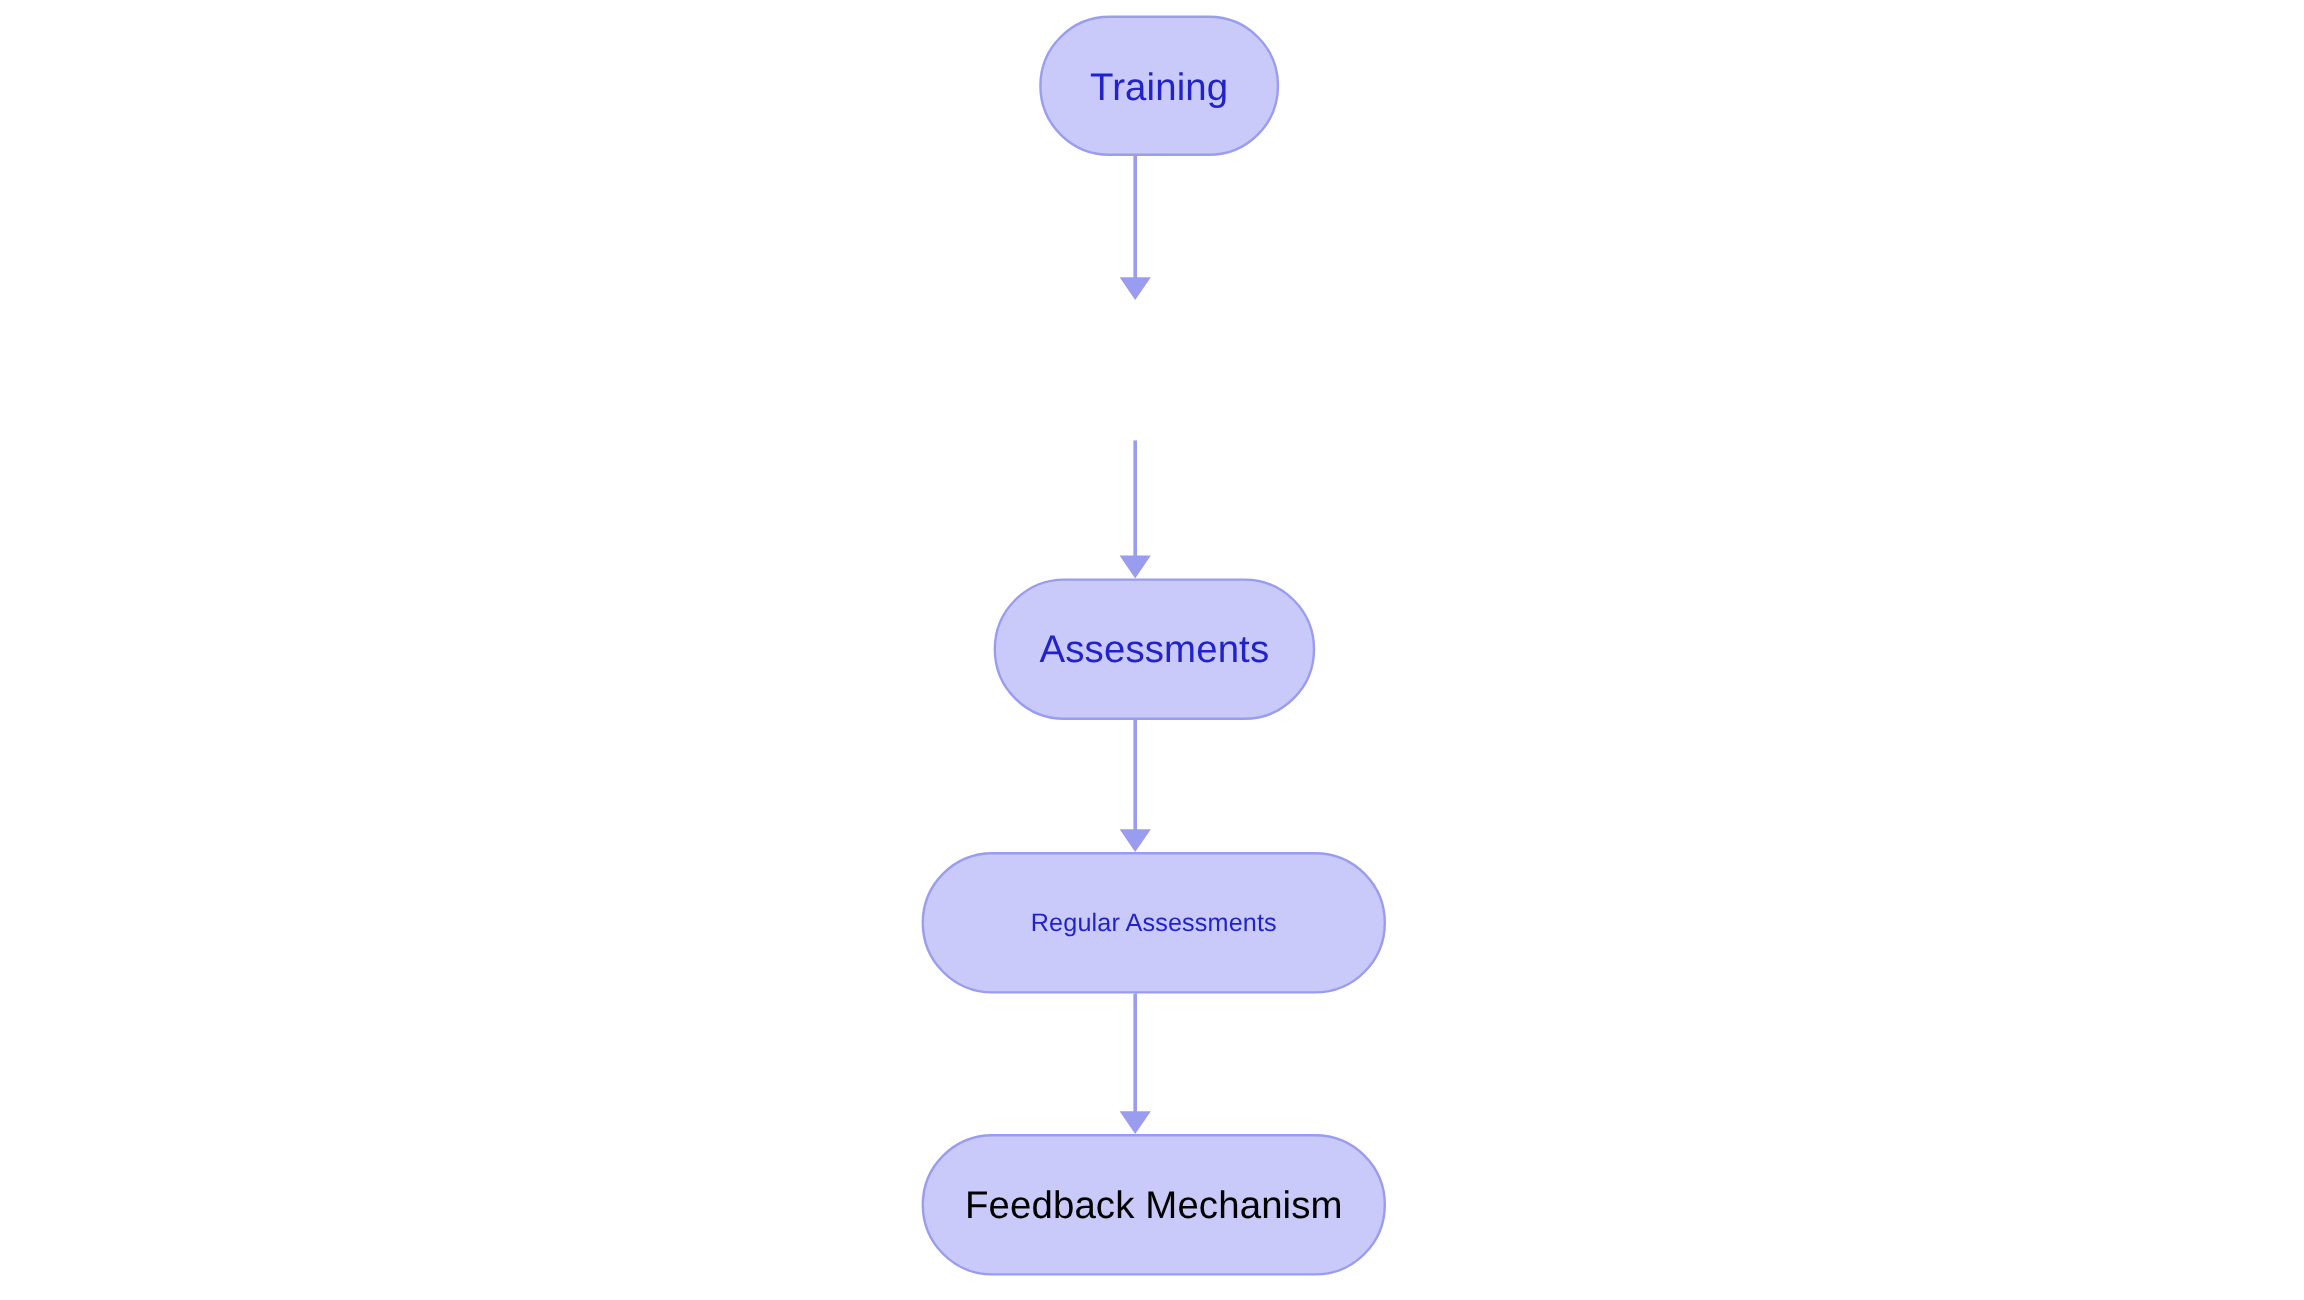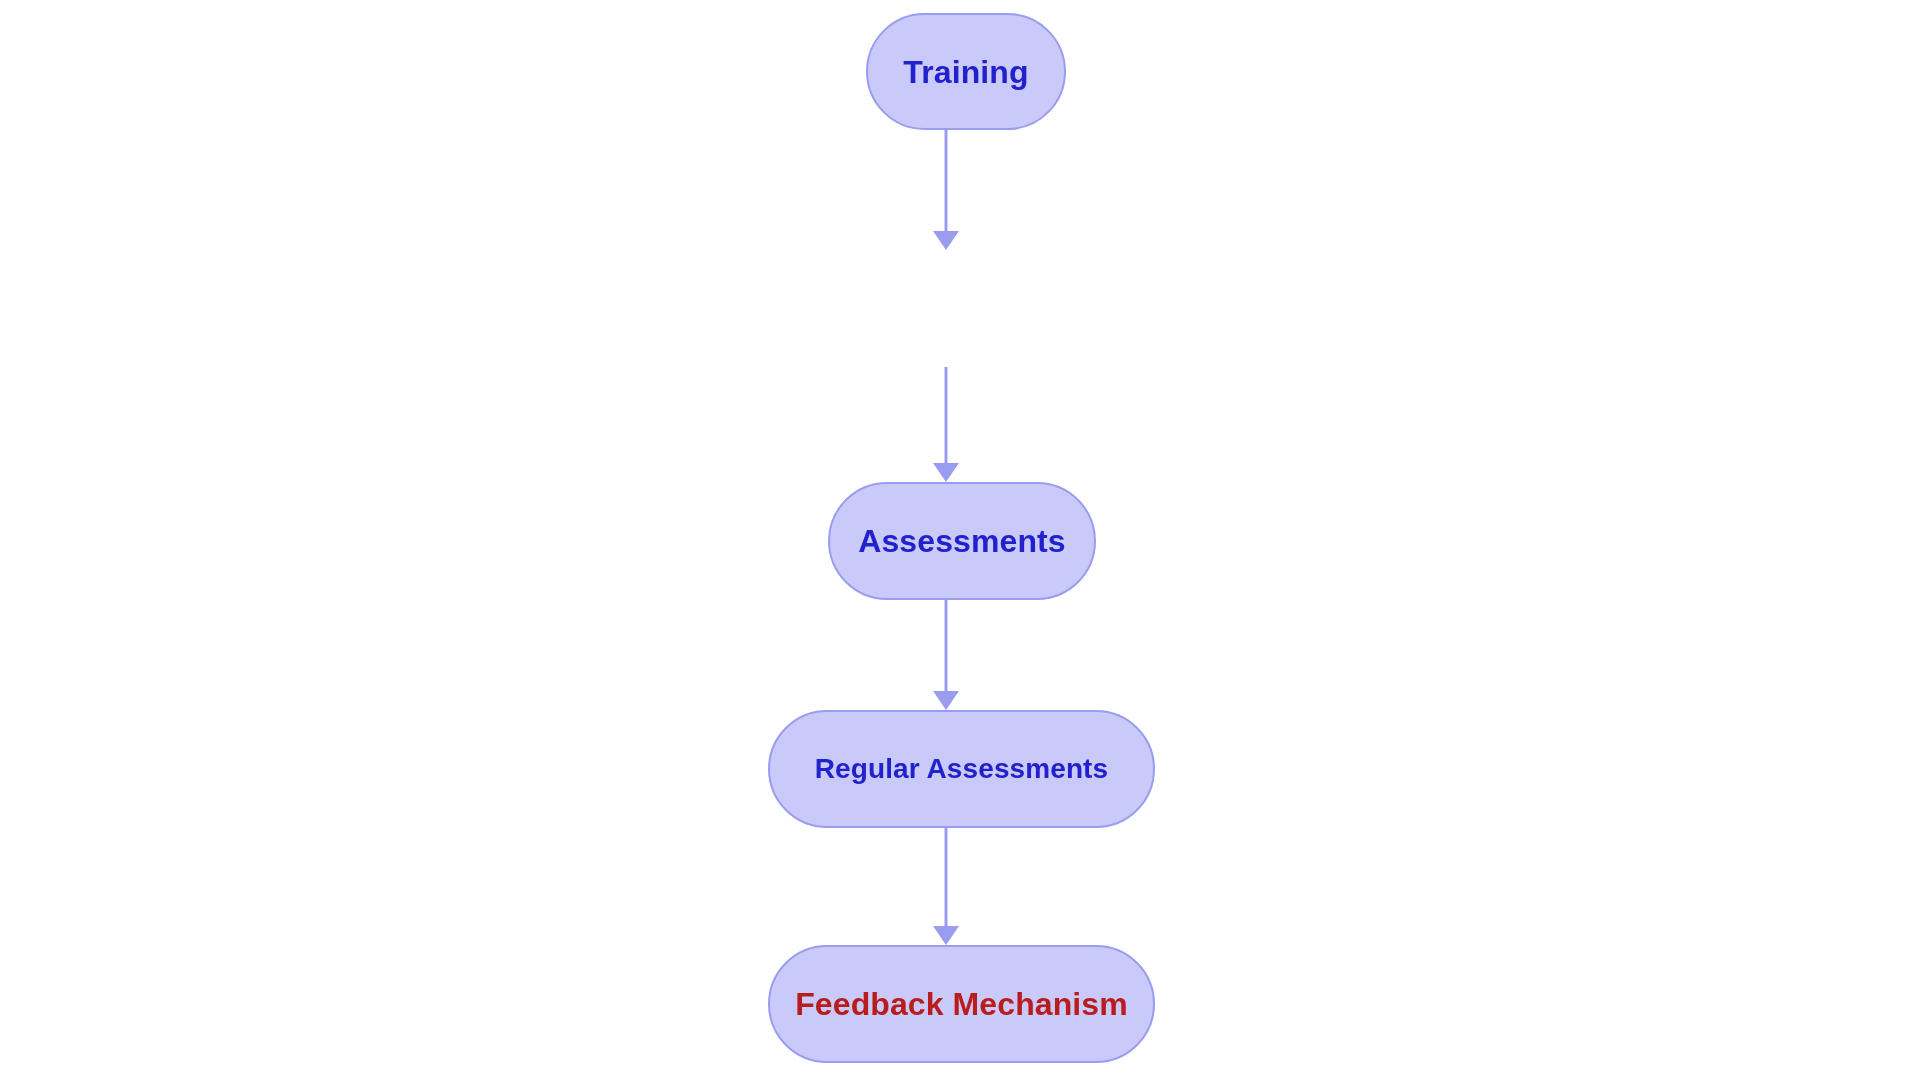--- a/index.html
+++ b/index.html
@@ -26,21 +26,21 @@
     position: absolute;
     box-sizing: border-box;
     display: flex;
     align-items: center;
     justify-content: center;
     background: #c9caf9;
     border: 2px solid #9a9cf0;
     border-radius: 999px;
     color: #2222cc;
     font-size: 32px;
-    font-weight: 700;
+    font-weight: 400;
     line-height: 1;
     letter-spacing: 0.1px;
     white-space: nowrap;
     text-align: right;
     -webkit-font-smoothing: antialiased;
   }
 
   .flow-node .node-label {
     display: block;
     padding: 0 8px;
@@ -91,21 +91,21 @@
 
   <div class="flow-node" style="left: 866px; top: 13px; width: 200px; height: 117px; background: rgb(201, 202, 249); border-color: rgb(154, 156, 240); border-width: 2px; color: rgb(34, 34, 204); font-size: 32px;">
     <span class="node-label">Training</span>
   </div>
 
 
   <div class="flow-node" style="left: 828px; top: 482px; width: 268px; height: 118px; background: rgb(201, 202, 249); border-color: rgb(154, 156, 240); border-width: 2px; color: rgb(34, 34, 204); font-size: 32px;">
     <span class="node-label">Assessments</span>
   </div>
 
-  <div class="flow-node" style="left: 768px; top: 710px; width: 387px; height: 118px; background: rgb(201, 202, 249); border-color: rgb(154, 156, 240); border-width: 2px; color: rgb(34, 34, 204); font-size: 28px;">
+  <div class="flow-node" style="left: 768px; top: 710px; width: 387px; height: 118px; background: rgb(201, 202, 249); border-color: rgb(154, 156, 240); border-width: 2px; color: rgb(34, 34, 204); font-size: 21px;">
     <span class="node-label">Regular Assessments</span>
   </div>
 
-  <div class="flow-node" style="left: 768px; top: 945px; width: 387px; height: 118px; background: rgb(201, 202, 249); border-color: rgb(154, 156, 240); border-width: 2px; color: #b91c1c; font-size: 32px;">
+  <div class="flow-node" style="left: 768px; top: 945px; width: 387px; height: 118px; background: rgb(201, 202, 249); border-color: rgb(154, 156, 240); border-width: 2px; color: #000000; font-size: 32px;">
     <span class="node-label">Feedback Mechanism</span>
   </div>
 
 </div>
 
 </body></html>

